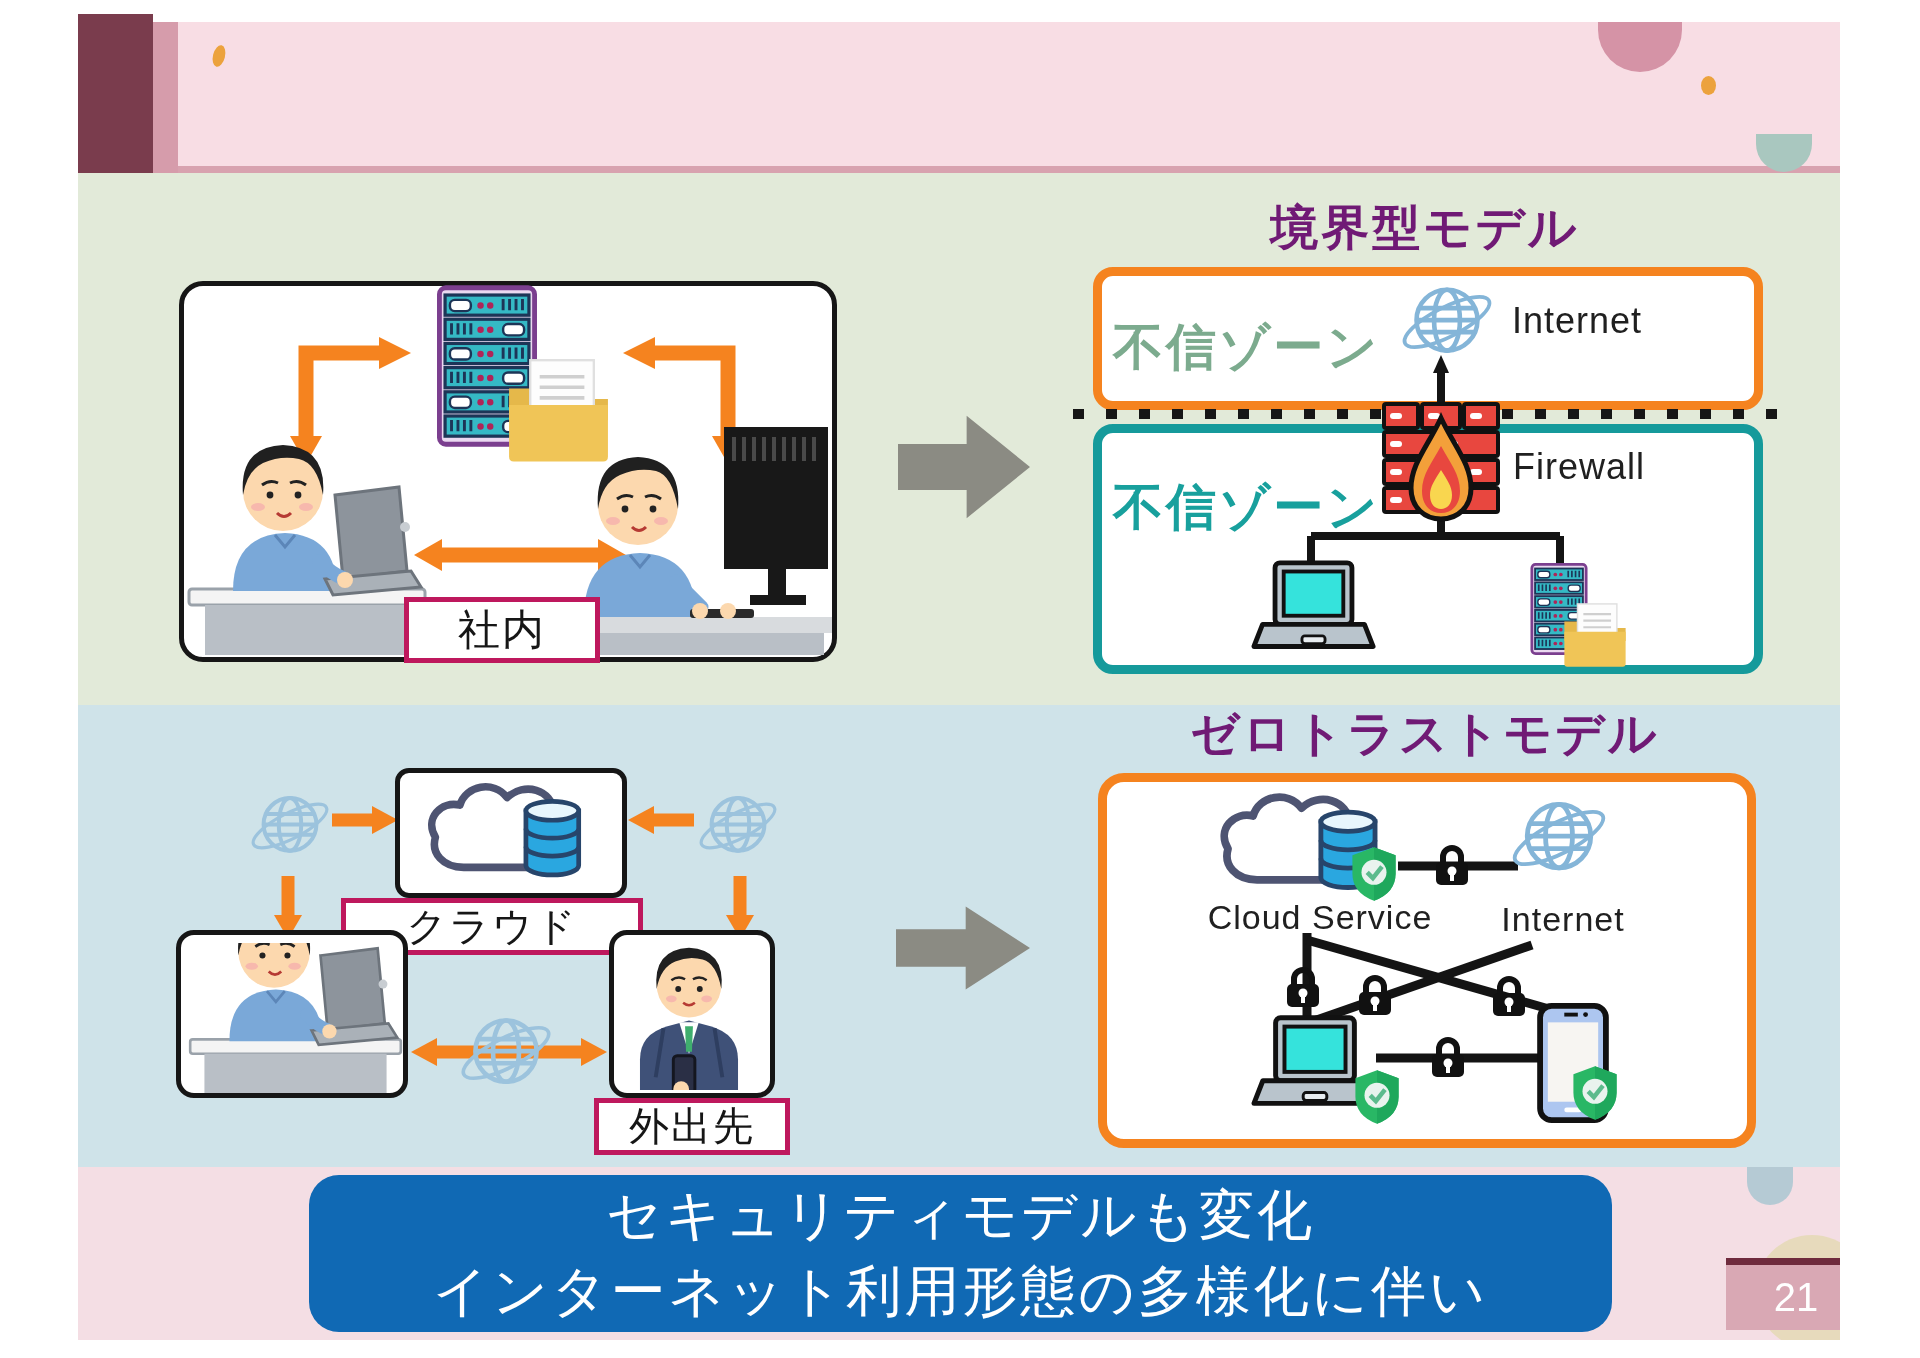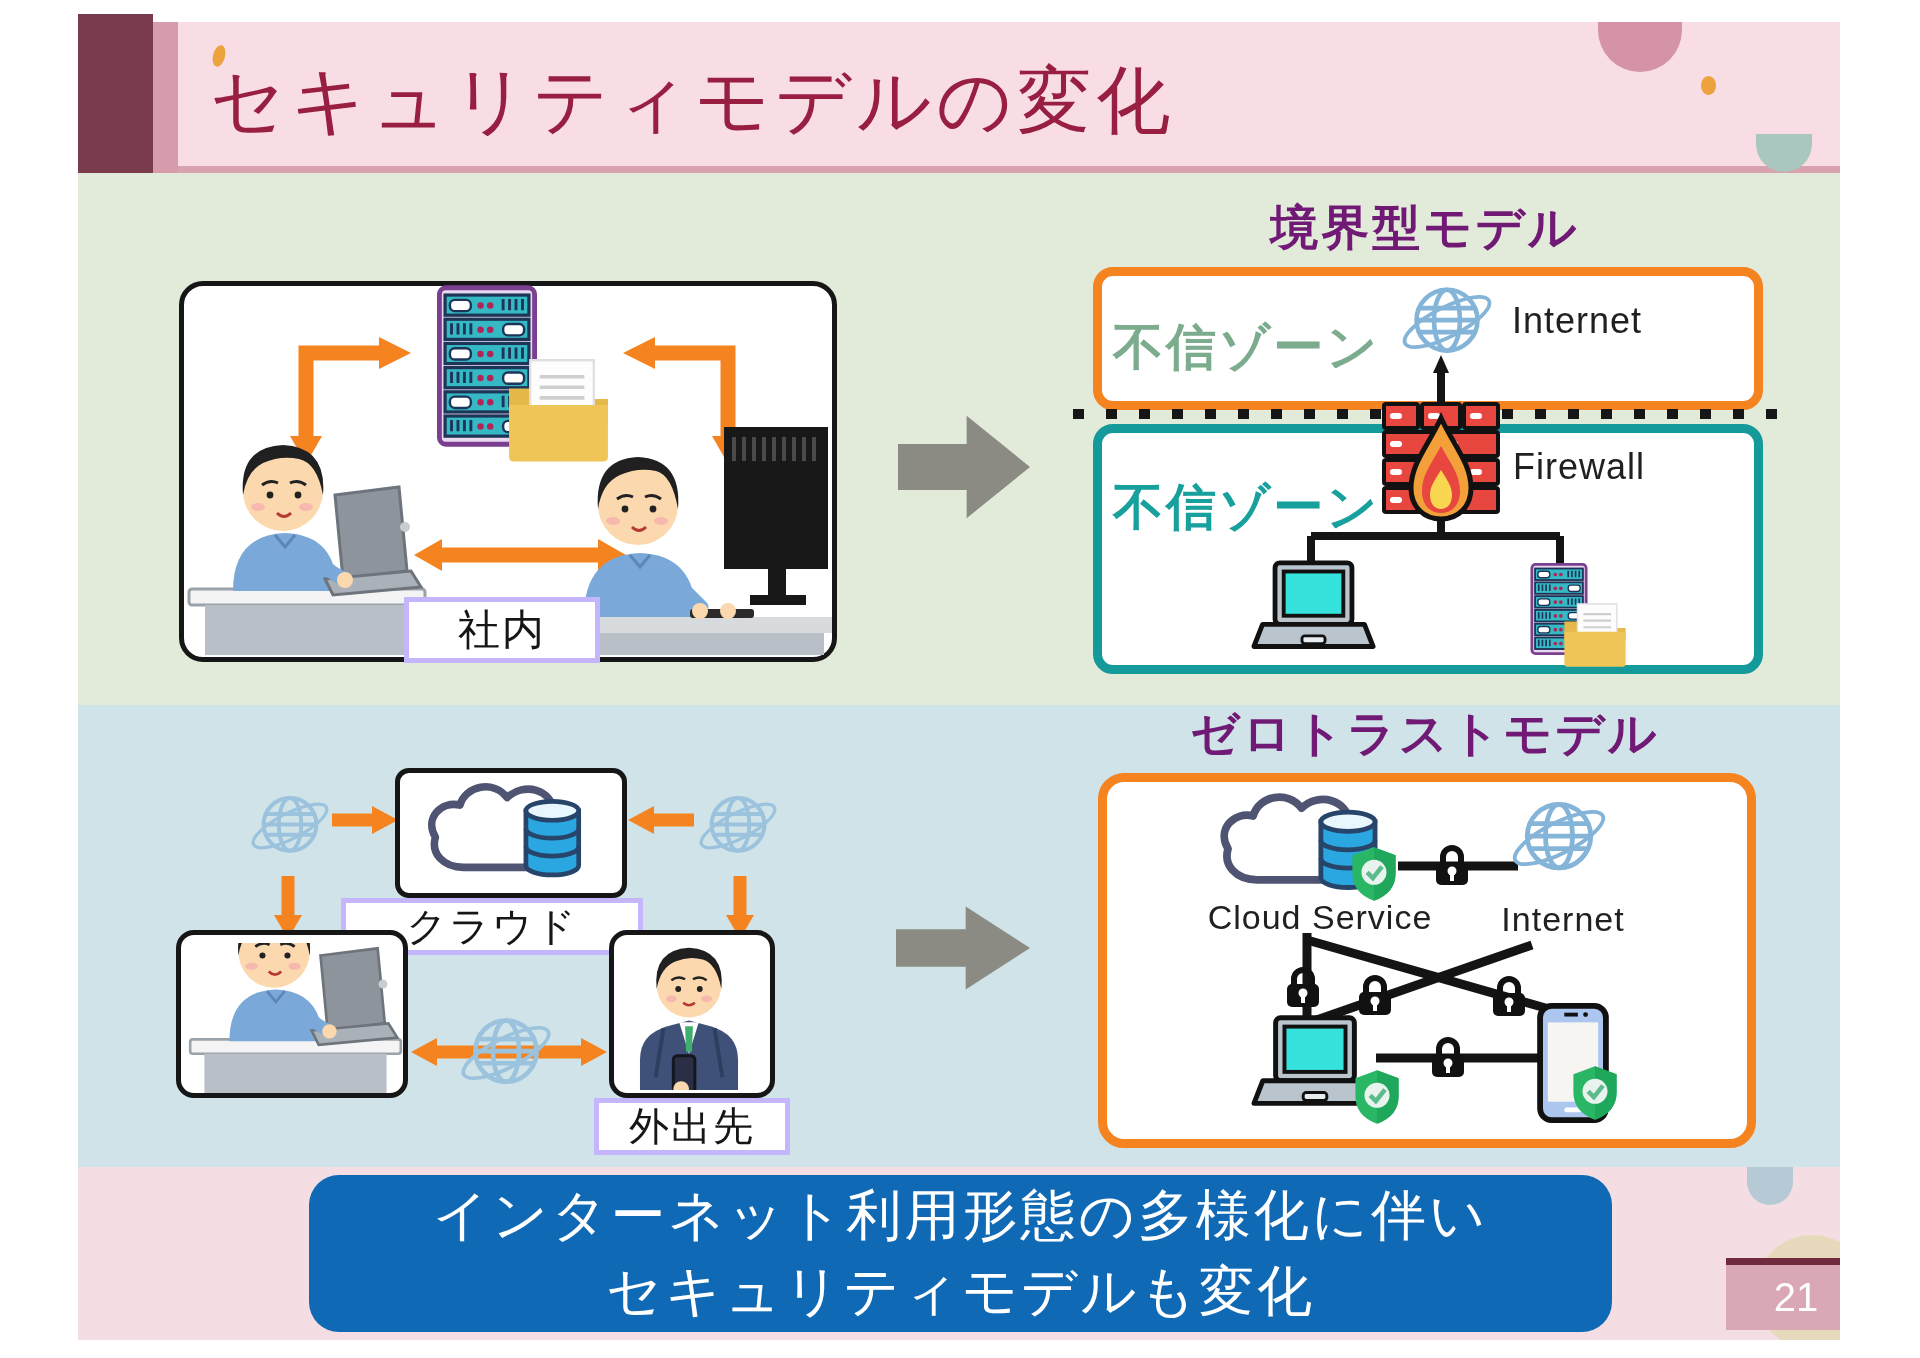--- a/index.html
+++ b/index.html
@@ -13,21 +13,21 @@
   .title-strip{position:absolute;left:153px;top:22px;width:25px;height:151px;background:#d69cab;}
   .page-title{position:absolute;left:210px;top:52px;width:1200px;font-size:74px;font-weight:500;
               color:#981f41;letter-spacing:5px;}
   
   .section-green{position:absolute;left:78px;top:173px;width:1762px;height:532px;background:#e2ead9;}
   .section-blue{position:absolute;left:78px;top:705px;width:1762px;height:462px;background:#cfe3e9;}
   .section-pink{position:absolute;left:78px;top:1167px;width:1762px;height:173px;background:#f4dee4;overflow:hidden;}
   .sec-heading{position:absolute;font-size:48px;color:#1c1c1c;text-align:center;letter-spacing:3px;font-weight:500;}
   .sec-heading.navy{color:#701a75;font-weight:bold;}
   .panel-box{position:absolute;background:#ffffff;border:5px solid #161616;border-radius:24px;}
-  .label-box{position:absolute;background:#ffffff;border:5px solid #c4b5fd;display:flex;align-items:center;
+  .label-box{position:absolute;background:#ffffff;border:5px solid #be185d;display:flex;align-items:center;
              justify-content:center;font-size:40px;color:#161616;font-weight:500;letter-spacing:2px;}
   .zone-box{position:absolute;background:#ffffff;border-radius:20px;}
   .zone-box.orange{border:9px solid #f5831f;}
   .zone-box.teal{border:9px solid #159a9b;}
   .zone-label{position:absolute;font-weight:bold;font-size:50px;letter-spacing:3px;margin-top:24px;}
   .zone-label.untrusted{color:#7cab8e;}
   .zone-label.trusted{color:#18a09d;}
   .icon-label{position:absolute;font-size:36px;color:#202020;text-align:center;letter-spacing:1px;}
   .dotted-line{position:absolute;left:1073px;top:409px;width:716px;height:10px;
                background:repeating-linear-gradient(to right,#161616 0 11px,transparent 11px 33px);}
@@ -222,21 +222,20 @@
       <circle cx="52" cy="152" r="8" fill="#fcd8ae"></circle>
     </symbol>
   </defs>
 </svg>
 
 <div class="slide">
 
   <div class="title-band"></div>
   <div class="title-block"></div>
   <div class="title-strip"></div>
-  <h1 class="page-title" style="margin:0">セキュリティモデルの変化</h1>
   <div class="deco" style="left:213px;top:45px;width:12px;height:22px;border-radius:50%;background:#eca23d;transform:rotate(14deg)"></div>
   <div class="deco" style="left:1598px;top:22px;width:84px;height:50px;border-radius:0 0 42px 42px;background:#d593a6"></div>
   <div class="deco" style="left:1701px;top:76px;width:15px;height:19px;border-radius:50%;background:#eca23d"></div>
   <div class="deco" style="left:1756px;top:134px;width:56px;height:38px;border-radius:28px 28px 0 0;background:#a9c7bf;transform:scaleY(-1)"></div>
 
   <div class="section-green"></div>
   <div class="section-blue"></div>
 
   <div class="panel-box" style="left:179px;top:281px;width:648px;height:371px"></div>
 
@@ -406,22 +405,22 @@
     </svg>
   <svg class="abs" style="left:1536px;top:1003px" width="74" height="120">
       <use href="#smartphone" width="74" height="120"></use>
     </svg>
   <svg class="abs" style="left:1570px;top:1064px" width="50" height="57">
       <use href="#shield" width="50" height="57"></use>
     </svg>
 
   <div class="section-pink">
     <div class="banner">
+      <div>セキュリティモデルも変化</div>
       <div>インターネット利用形態の多様化に伴い</div>
-      <div>セキュリティモデルも変化</div>
     </div>
     <div class="deco" style="left:1669px;top:0;width:46px;height:38px;border-radius:0 0 23px 23px;background:#b5cad4"></div>
     <div class="deco" style="left:1677px;top:68px;width:114px;height:114px;border-radius:50%;background:#e7dabc"></div>
     <div class="badge-bar"></div>
     <div class="badge-body">21</div>
   </div>
 
 </div>
 
 </body></html>

